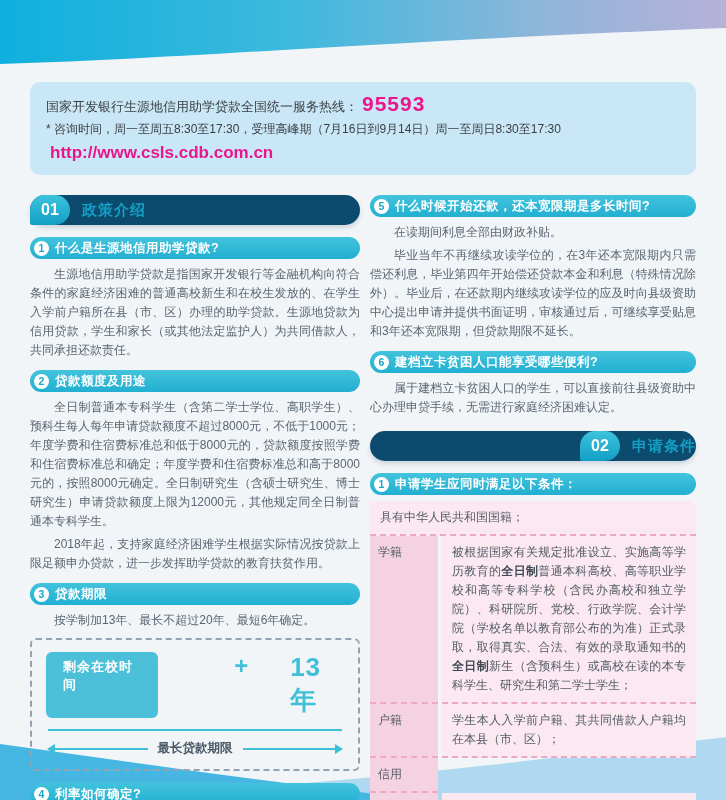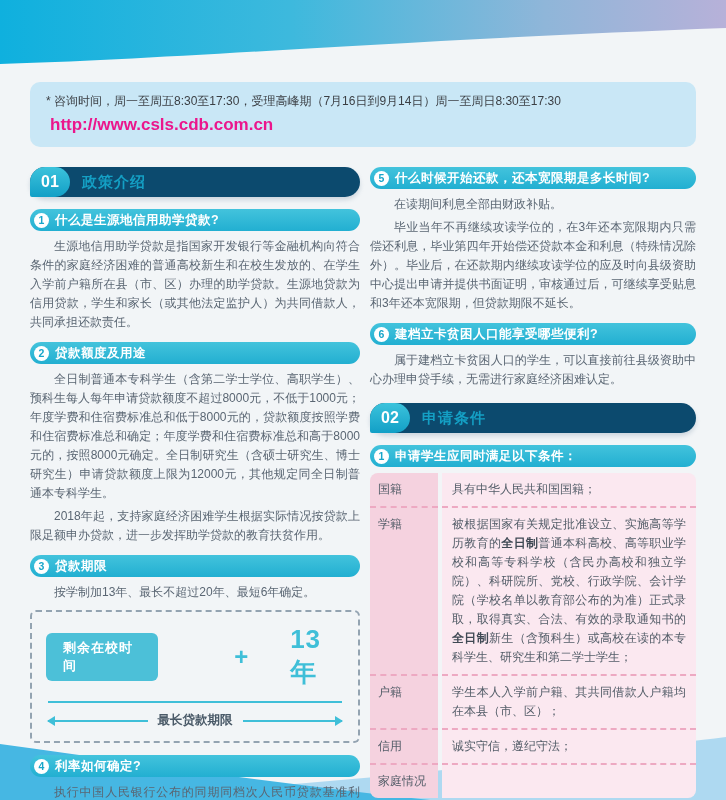--- a/index.html
+++ b/index.html
@@ -32,21 +32,21 @@
   .qbar{display:flex;align-items:center;height:22px;border-radius:11px;
     background:linear-gradient(180deg,#43c3dc,#22afd1);padding-left:4px;margin:10px 0 6px 0;}
   .qbar:first-child{margin-top:0;}
   .qnum{width:15px;height:15px;flex:0 0 15px;background:#fff;border-radius:50%;
     color:#18a6ca;font-size:10.5px;font-weight:bold;display:flex;align-items:center;justify-content:center;margin-right:6px;}
   .qtitle{color:#fff;font-size:12.5px;font-weight:bold;letter-spacing:.5px;}
   
   .para{font-size:12px;color:#5a6673;line-height:19px;text-indent:2em;margin:4px 0 4px 0;text-align:justify;}
   
   .diagram{border:2px dashed #93a3b1;border-radius:6px;margin:8px 0 12px 0;padding:12px 14px 8px 14px;}
-  .diag-top{display:flex;align-items:center;gap:24px;}
+  .diag-top{display:flex;gap:24px;}
   .diag-chip{background:#4cc0d8;color:#fff;font-size:13px;font-weight:bold;
     border-radius:6px;padding:6px 17px;letter-spacing:1px;}
   .diag-plus{color:#3fbfd8;font-size:24px;font-weight:bold;margin:0 18px 0 52px;}
   .diag-years{color:#3fbfd8;font-size:26px;font-weight:bold;letter-spacing:1px;}
   .diag-line{height:2px;background:#3fbfd8;margin:11px 2px 9px 2px;}
   .diag-axis{display:flex;align-items:center;margin:0 2px 4px 2px;}
   .arr{flex:1;height:2px;background:#3fbfd8;position:relative;}
   .arr.left::before{content:'';position:absolute;left:-1px;top:-4px;width:0;height:0;
     border-top:5px solid transparent;border-bottom:5px solid transparent;border-right:8px solid #3fbfd8;}
   .arr.right::after{content:'';position:absolute;right:-1px;top:-4px;width:0;height:0;
@@ -76,20 +76,24 @@
 
 <svg class="bottom-waves" viewBox="0 0 726 80" preserveAspectRatio="none">
   <path d="M0,62 C200,79 430,81 726,56 L726,80 L0,80 Z" fill="#5fc0e6"></path>
   <path d="M0,80 C150,77 330,63 480,46 C580,35 660,25 726,17 L726,80 Z" fill="#aed9f1"></path>
   <path d="M0,24 C130,42 280,64 430,80 L0,80 Z" fill="#46b7e3"></path>
 </svg>
 
 <div class="content">
 
   <div class="hotline-box">
+    <div class="hot-line1">
+      <span>国家开发银行生源地信用助学贷款全国统一服务热线：</span>
+      <span class="hot-number">95593</span>
+    </div>
     <div class="hot-line2">* 咨询时间，周一至周五8:30至17:30，受理高峰期（7月16日到9月14日）周一至周日8:30至17:30</div>
     <div class="hot-line3">
       <span class="hot-url">http://www.csls.cdb.com.cn</span>
     </div>
   </div>
 
   <div class="columns">
 
     <div class="col-left">
 
@@ -146,46 +150,44 @@
       </div>
       <p class="para">在读期间利息全部由财政补贴。</p>
       <p class="para">毕业当年不再继续攻读学位的，在3年还本宽限期内只需偿还利息，毕业第四年开始偿还贷款本金和利息（特殊情况除外）。毕业后，在还款期内继续攻读学位的应及时向县级资助中心提出申请并提供书面证明，审核通过后，可继续享受贴息和3年还本宽限期，但贷款期限不延长。</p>
 
       <div class="qbar">
         <span class="qnum">6</span>
         <span class="qtitle">建档立卡贫困人口能享受哪些便利?</span>
       </div>
       <p class="para">属于建档立卡贫困人口的学生，可以直接前往县级资助中心办理申贷手续，无需进行家庭经济困难认定。</p>
 
-      <div class="sec-header" style="margin-top:14px;">
+      <div class="sec-header" style="margin-top:14px;justify-content:flex-end;">
         <div class="sec-badge">02</div>
         <div class="sec-title">申请条件</div>
       </div>
 
       <div class="qbar">
         <span class="qnum">1</span>
         <span class="qtitle">申请学生应同时满足以下条件：</span>
       </div>
 
       <div class="ptable">
         <div class="trow">
-          <div class="tlabel">国籍</div>
           <div class="tcell"><span>具有中华人民共和国国籍；</span></div>
         </div>
         <div class="trow">
           <div class="tlabel">学籍</div>
           <div class="tcell"><span>被根据国家有关规定批准设立、实施高等学历教育的</span><span class="b">全日制</span><span>普通本科高校、高等职业学校和高等专科学校（含民办高校和独立学院）、科研院所、党校、行政学院、会计学院（学校名单以教育部公布的为准）正式录取，取得真实、合法、有效的录取通知书的</span><span class="b">全日制</span><span>新生（含预科生）或高校在读的本专科学生、研究生和第二学士学生；</span></div>
         </div>
         <div class="trow">
           <div class="tlabel">户籍</div>
           <div class="tcell"><span>学生本人入学前户籍、其共同借款人户籍均在本县（市、区）；</span></div>
         </div>
         <div class="trow">
           <div class="tlabel">信用</div>
-          <div class="tcell"><span>诚实守信，遵纪守法；</span></div>
         </div>
         <div class="trow">
           <div class="tlabel">家庭情况</div>
           <div class="tcell"></div>
         </div>
 
       </div>
 
     </div>
   </div>

